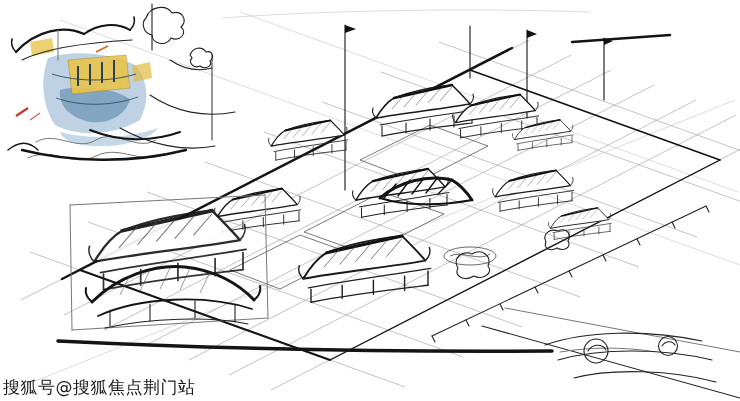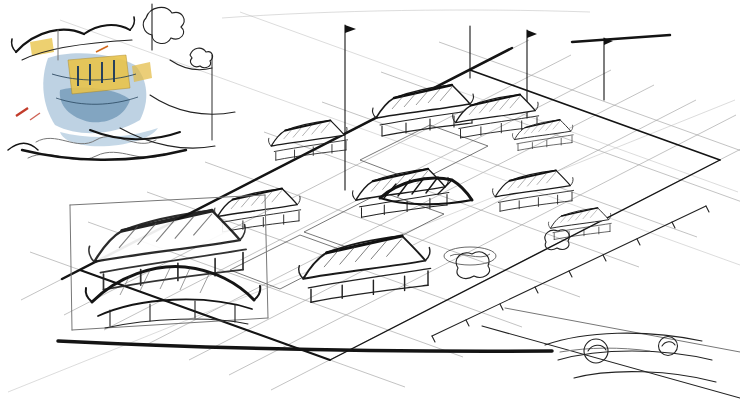--- a/index.html
+++ b/index.html
@@ -181,13 +181,14 @@
       <path class="pencil" stroke-width=".8" d="M560,352 C590,347 620,347 650,351"></path>
       <g>
         <circle cx="596" cy="351" r="12" class="pen"></circle>
         <path class="pen" d="M588,351 C592,344 602,343 606,350"></path>
         <circle cx="668" cy="346" r="9.5" class="pen"></circle>
         <path class="pen" d="M662,346 C665,341 672,340 675,345"></path>
       </g>
     </g>
   </svg>
 
+  <div class="watermark">搜狐号@搜狐焦点荆门站</div>
 </div>
 
 </body></html>

